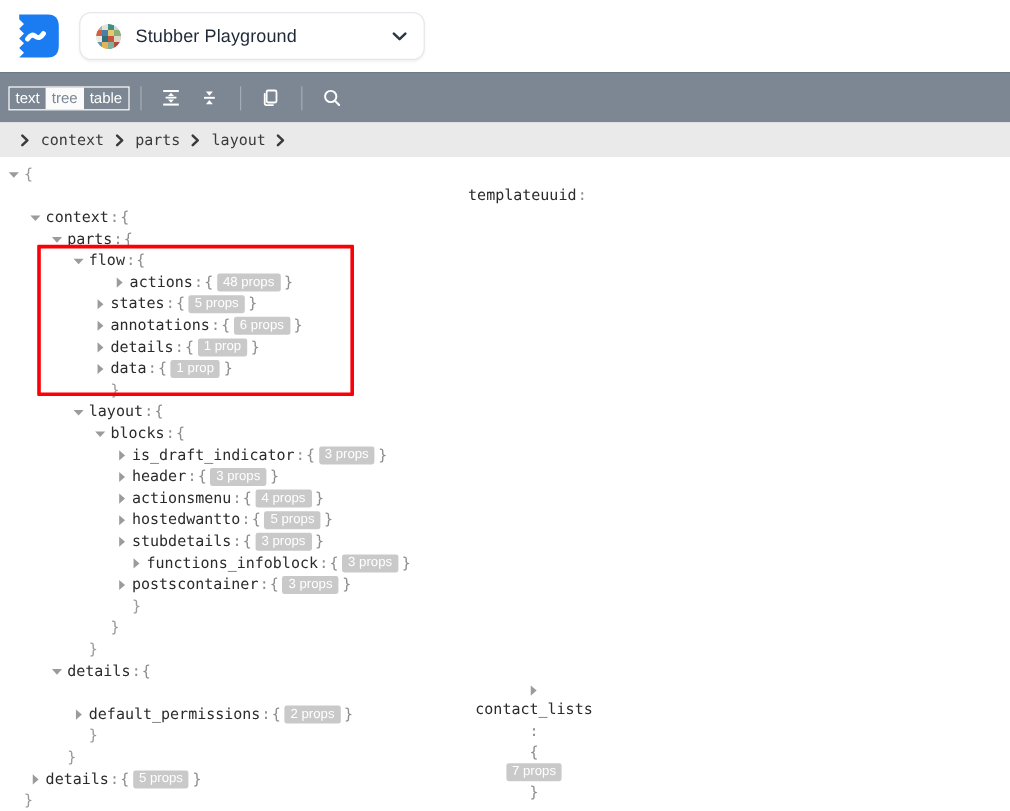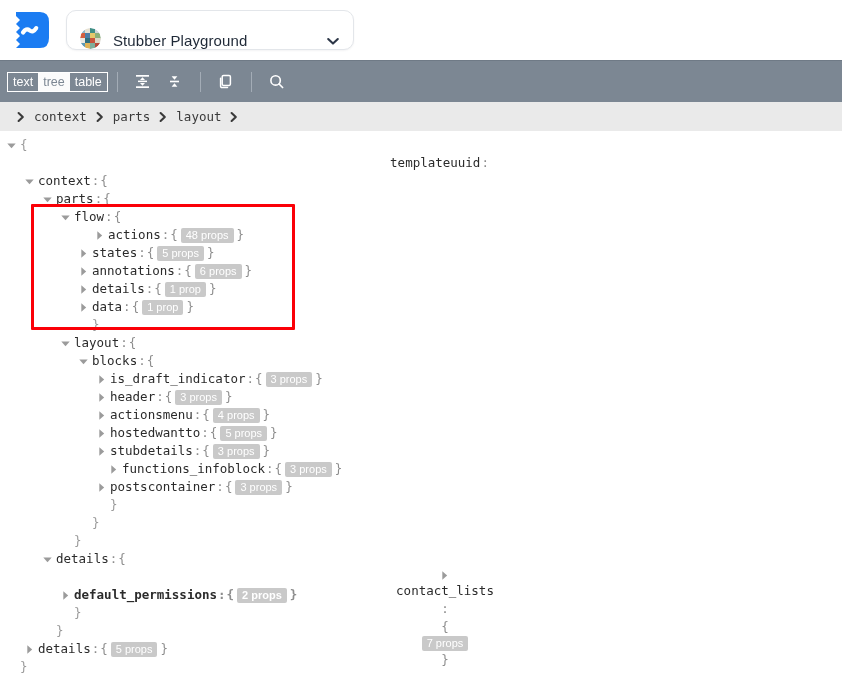--- a/index.html
+++ b/index.html
@@ -26,21 +26,21 @@
     flex: 0 0 auto;
     display: block;
   }
   .project-switcher {
     height: 40px;
     min-width: 288px;
     border: 1px solid #e3e6ea;
     border-radius: 10px;
     background: #fff;
     display: flex;
-    align-items: flex-end;
+    align-items: center;
     padding: 0 12px 0 13px;
     box-shadow: 0 1px 2px rgba(16,24,40,.05);
   }
   .avatar {
     width: 21px; height: 21px;
     border-radius: 50%;
     flex: 0 0 auto;
     margin-right: 12px;
     overflow: hidden;
     display: block;
@@ -531,21 +531,21 @@
         <svg width="11" height="11" viewBox="0 0 11 11">
           <path d="M3.3 1.3 L3.3 9.7 L8.2 5.5 Z" fill="#9b9b9b"></path>
         </svg>
       </span>
       <span class="key">contact_lists</span>
       <span class="punct">:</span>
       <span class="punct tight">{</span>
       <span class="badge">7 props</span>
       <span class="punct tight">}</span>
     </div>
-    <div class="row" style="padding-left: 58px; font-weight: bold;">
+    <div class="row" style="padding-left: 58px;">
       <span class="twisty">
         <svg width="11" height="11" viewBox="0 0 11 11">
           <path d="M3.3 1.3 L3.3 9.7 L8.2 5.5 Z" fill="#9b9b9b"></path>
         </svg>
       </span>
       <span class="key">default_permissions</span>
       <span class="punct">:</span>
       <span class="punct tight">{</span>
       <span class="badge">2 props</span>
       <span class="punct tight">}</span>

